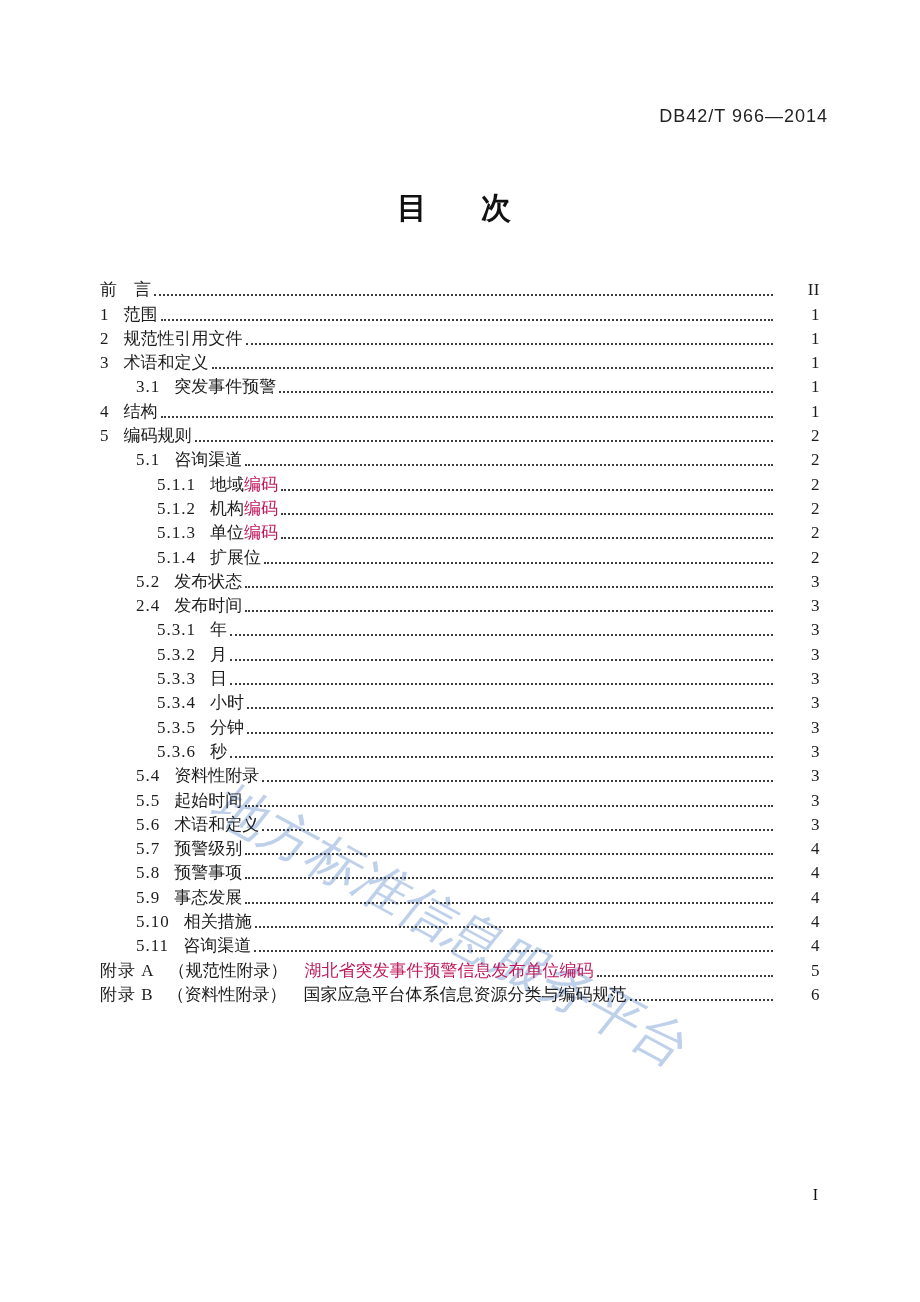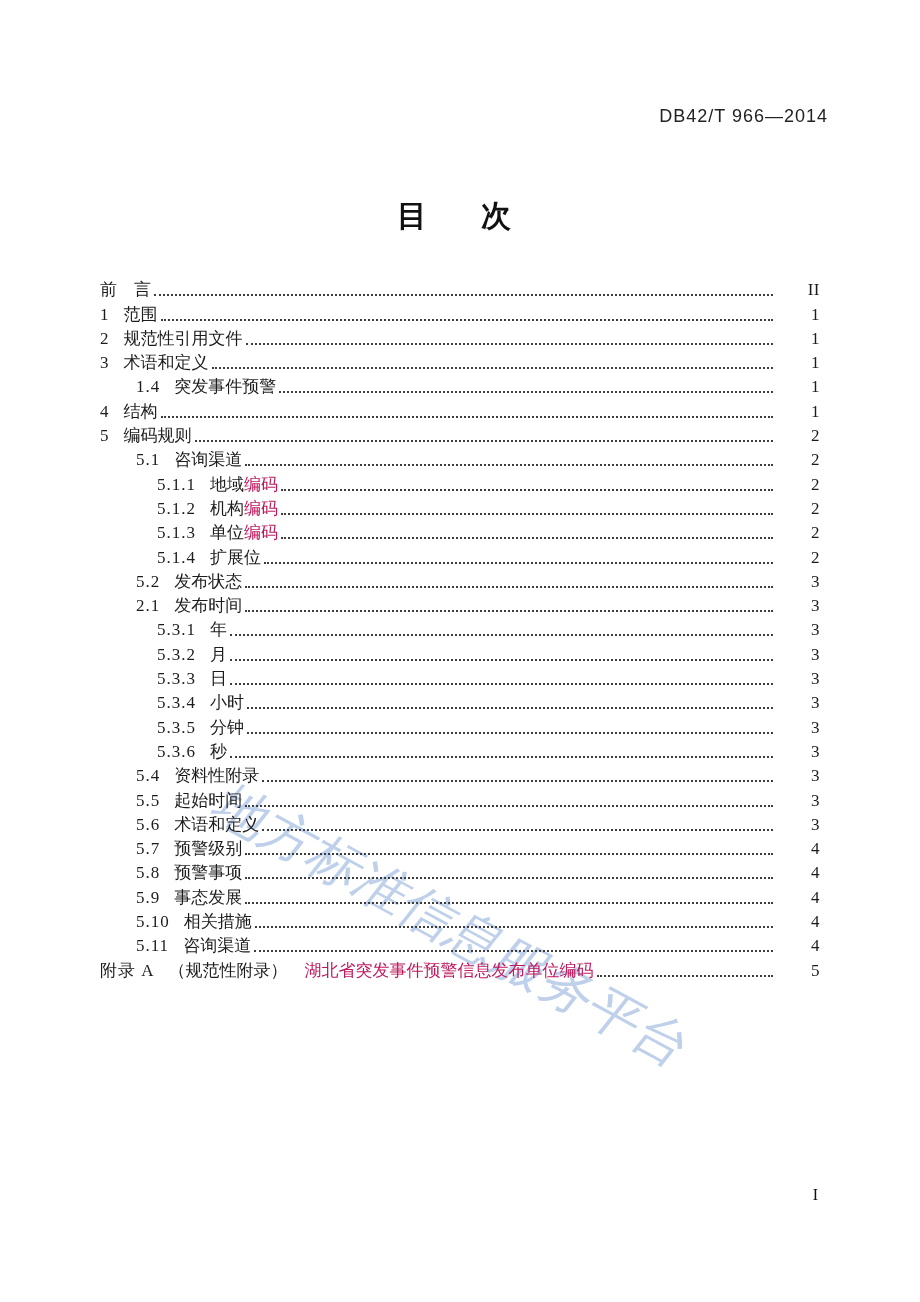--- a/index.html
+++ b/index.html
@@ -18,21 +18,21 @@
     top: 106px; right: 92px;
     font-family: "Liberation Sans", "DejaVu Sans", sans-serif;
     font-size: 18px;
     letter-spacing: 1px;
     color: #222;
     z-index: 2;
   }
 
   .doc-title {
     position: absolute;
-    top: 196px; left: 0; width: 100%;
+    top: 188px; left: 0; width: 100%;
     text-align: center;
     font-size: 30px;
     font-weight: bold;
     letter-spacing: 12px;
     color: #111;
     z-index: 2;
   }
 
   .watermark {
     position: absolute;
@@ -123,21 +123,21 @@
 
     <div class="toc-row indent-0">
       <span class="toc-num">3</span>
       <span class="toc-text">术语和定义</span>
 
       <span class="dots"></span>
       <span class="toc-page">1</span>
     </div>
 
     <div class="toc-row indent-1">
-      <span class="toc-num">1.4</span>
+      <span class="toc-num">3.1</span>
       <span class="toc-text">突发事件预警</span>
 
       <span class="dots"></span>
       <span class="toc-page">1</span>
     </div>
 
     <div class="toc-row indent-0">
       <span class="toc-num">4</span>
       <span class="toc-text">结构</span>
 
@@ -195,21 +195,21 @@
 
     <div class="toc-row indent-1">
       <span class="toc-num">5.2</span>
       <span class="toc-text">发布状态</span>
 
       <span class="dots"></span>
       <span class="toc-page">3</span>
     </div>
 
     <div class="toc-row indent-1">
-      <span class="toc-num">2.1</span>
+      <span class="toc-num">2.4</span>
       <span class="toc-text">发布时间</span>
 
       <span class="dots"></span>
       <span class="toc-page">3</span>
     </div>
 
     <div class="toc-row indent-2">
       <span class="toc-num">5.3.1</span>
       <span class="toc-text">年</span>
 
@@ -322,17 +322,24 @@
     </div>
 
     <div class="toc-row indent-0">
       <span class="toc-num">附录 A</span>
       <span class="toc-text">（规范性附录）　</span>
       <span class="toc-red">湖北省突发事件预警信息发布单位编码</span>
       <span class="dots"></span>
       <span class="toc-page">5</span>
     </div>
 
+    <div class="toc-row indent-0">
+      <span class="toc-num">附录 B</span>
+      <span class="toc-text">（资料性附录）　国家应急平台体系信息资源分类与编码规范</span>
+
+      <span class="dots"></span>
+      <span class="toc-page">6</span>
+    </div>
   </div>
 
   <div class="footer-page">I</div>
 
 </div>
 
 </body></html>

